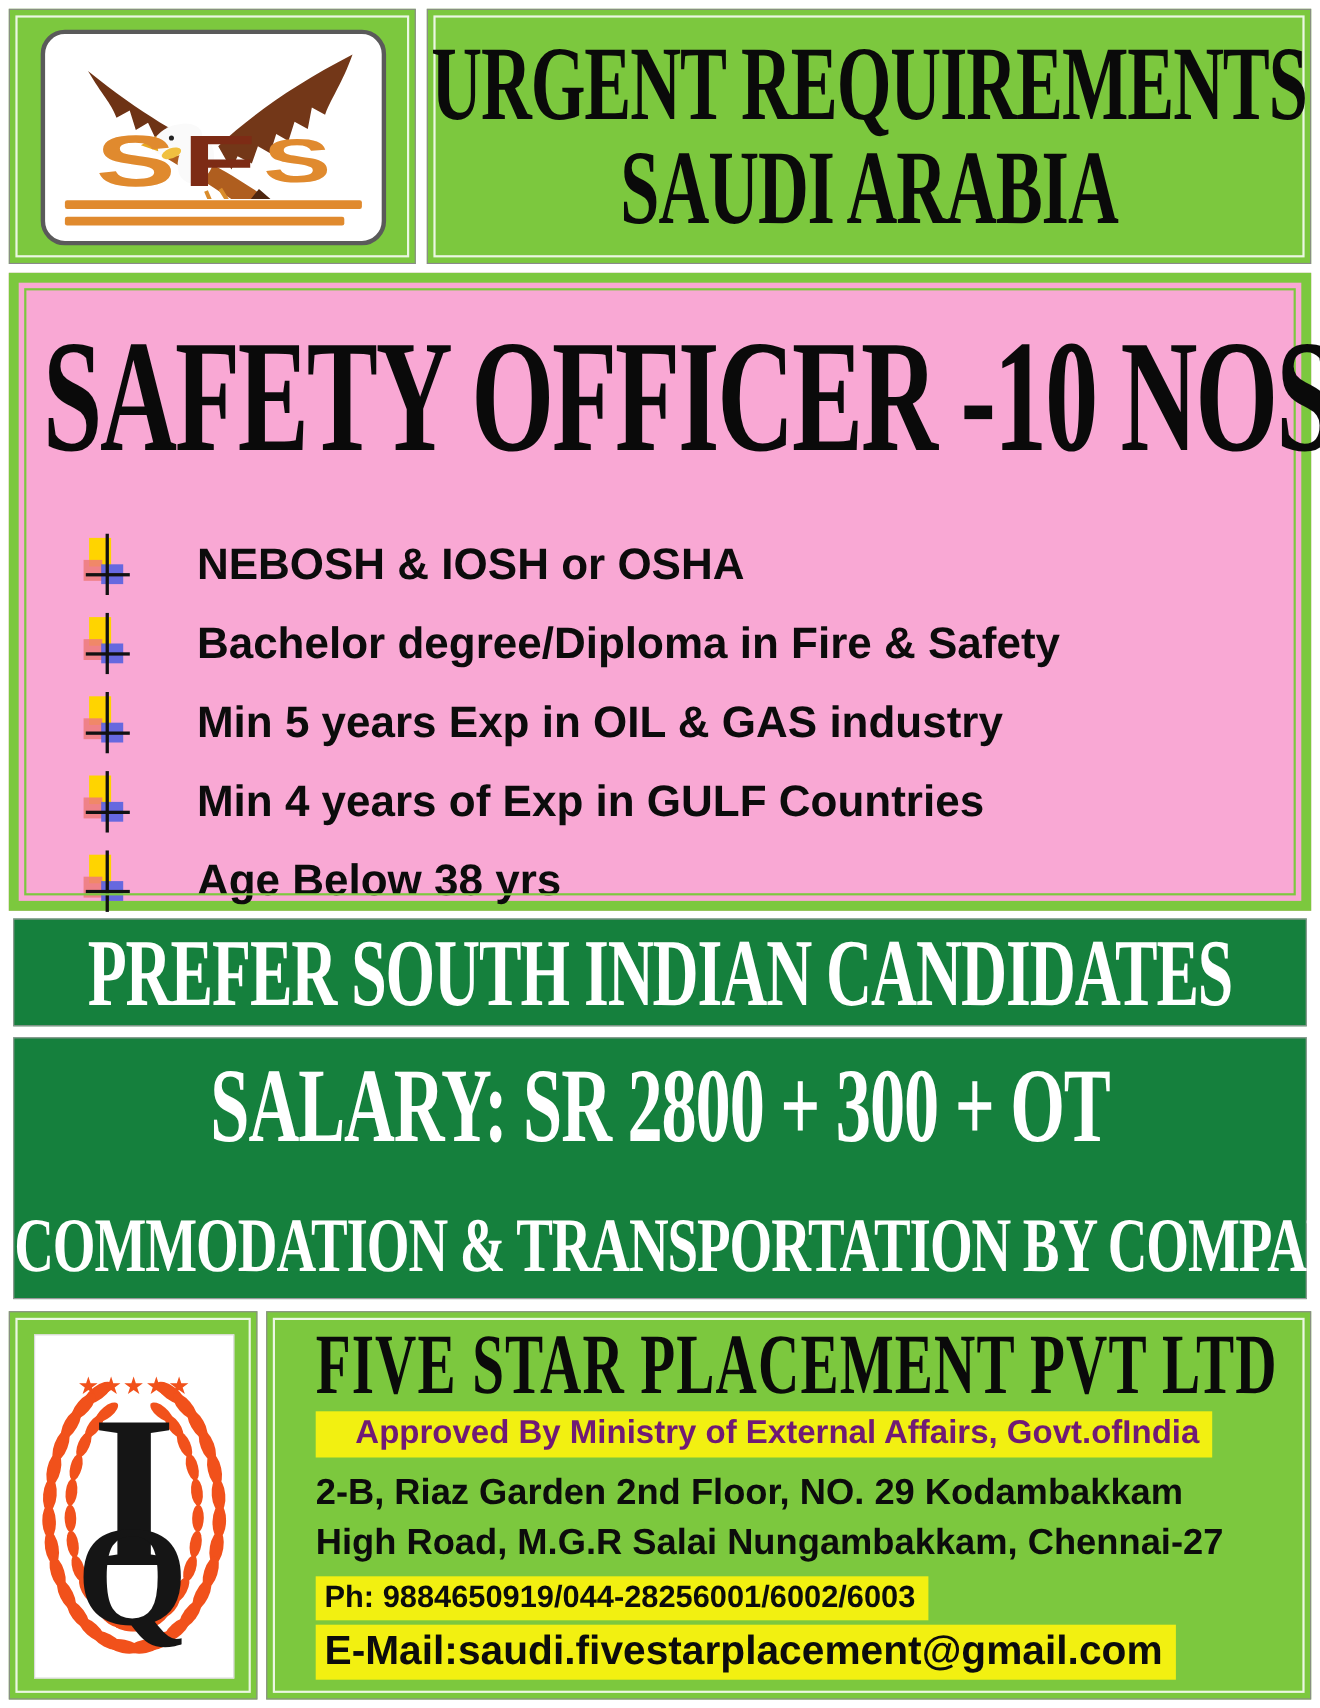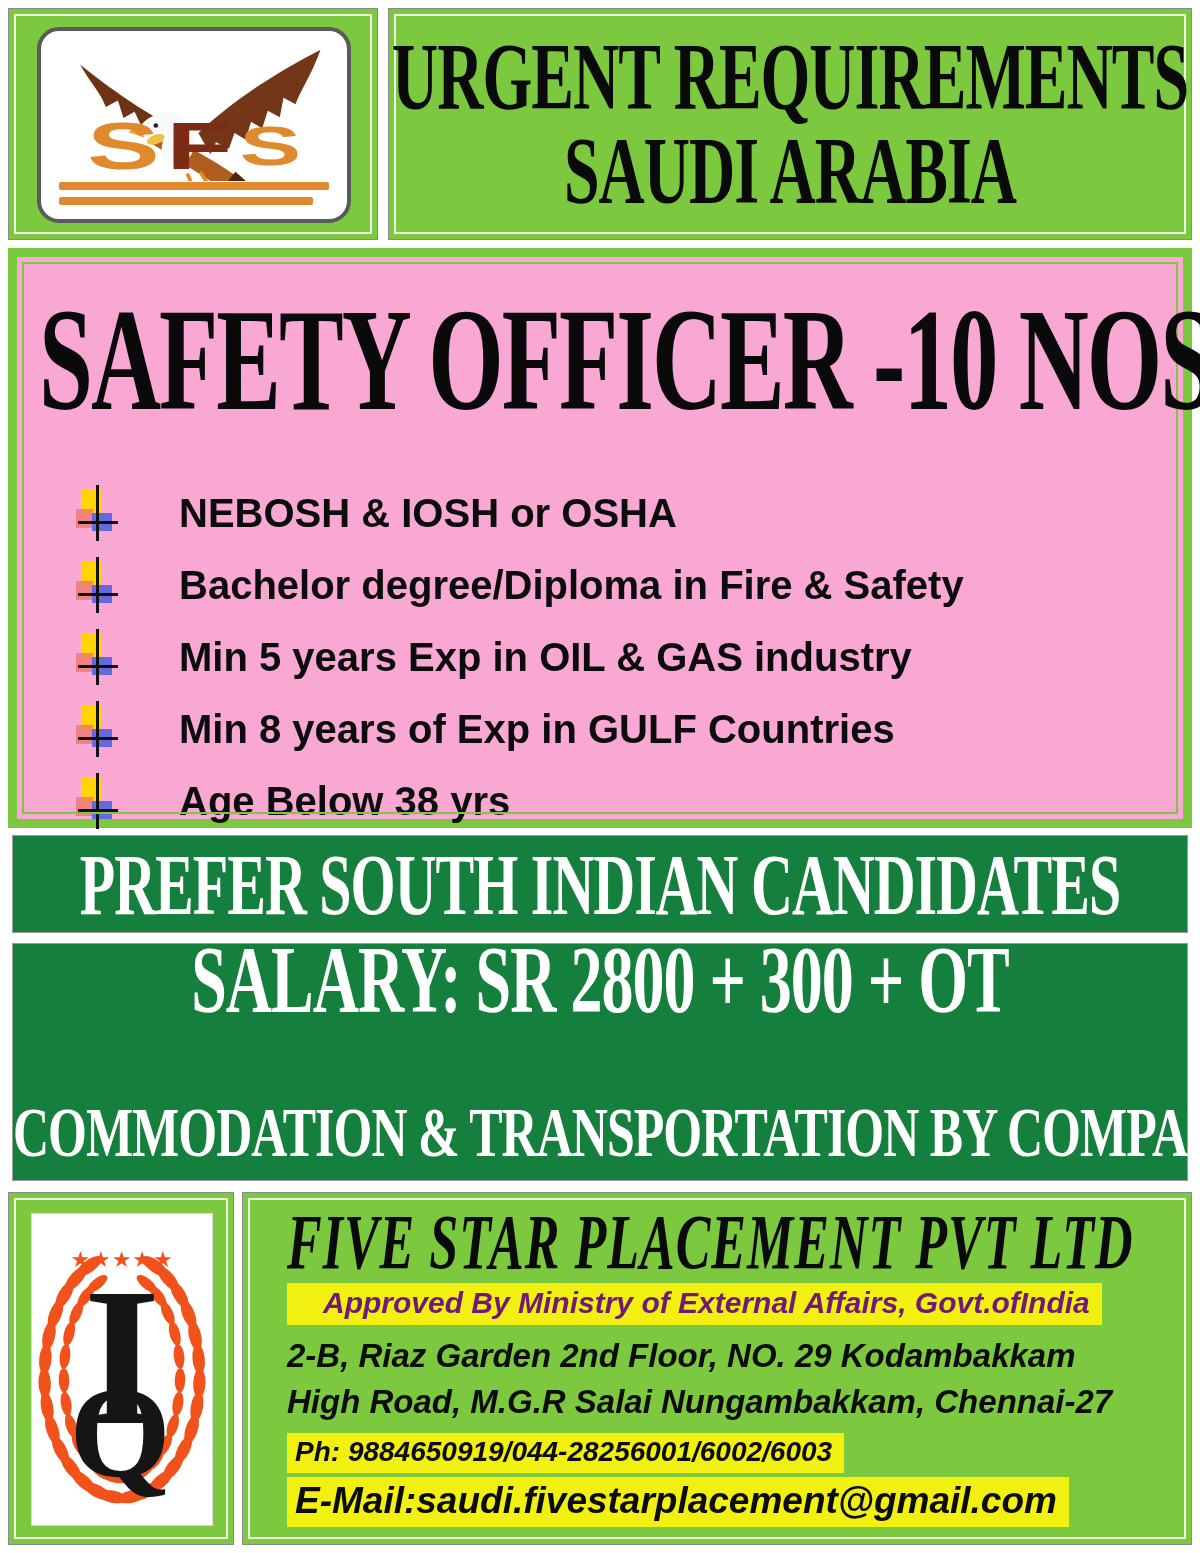--- a/index.html
+++ b/index.html
@@ -52,31 +52,31 @@
   .req-text{font-weight:bold;font-size:40px;color:#0c0c0c;letter-spacing:0px;}
 
   
   .banner{
     margin:0 4px;background:#15803d;border:1px solid #9a9a9a;
     display:flex;align-items:center;justify-content:center;color:#fff;
   }
   .banner-1{margin-top:7px;height:98px;}
   .banner-2{margin-top:10px;height:238px;flex-direction:column;justify-content:flex-start;}
   .banner-text-1{font-size:58px;}
-  .salary-wrap{height:108px;display:flex;margin-top:8px;}
+  .salary-wrap{height:108px;display:flex;align-items:center;margin-top:8px;}
   .banner-text-2{font-size:64px;}
   .benefit-wrap{height:84px;display:flex;align-items:center;margin-top:30px;}
   .banner-text-3{font-size:50px;transform:scaleY(1.4);}
 
   
   .footer{display:flex;gap:8px;margin-top:11px;height:353px;}
   .wreath-panel{width:226px;flex:none;position:relative;}
   .wreath-box{position:absolute;left:22px;top:20px;right:20px;bottom:18px;background:#fff;border:1px solid #d8d8d8;}
   .wreath-box svg{position:absolute;left:50%;top:50%;transform:translate(-50%,-50%);}
-  .contact-panel{flex:1;padding:12px 0 0 44px;font-style:italic;}
+  .contact-panel{flex:1;padding:12px 0 0 44px;}
   .company-wrap{height:72px;display:flex;align-items:center;}
   .company{font-size:52px;letter-spacing:1px;color:#0a0a0a;}
   .hl{display:inline-block;background:#F2F011;padding:3px 12px 5px 8px;}
   .approval{font-weight:bold;font-size:30px;color:#701a75;margin-top:6px;padding-left:36px;}
   .addr{font-weight:bold;font-size:33px;color:#0c0c0c;line-height:46px;margin-top:8px;}
   .phone{font-weight:bold;font-size:28px;color:#0c0c0c;margin-top:8px;}
   .email{font-weight:bold;font-size:37px;color:#0c0c0c;margin-top:4px;}
 </style>
 </head>
 <body>
@@ -153,21 +153,21 @@
         <span class="req-text">Min 5 years Exp in OIL &amp; GAS industry</span>
       </li>
       <li class="req-item">
         <svg class="req-icon" viewBox="0 0 46 56">
             <rect x="6" y="4" width="20" height="26" fill="#FFD400"></rect>
             <rect x="1" y="24" width="17" height="19" fill="#ED7A7A" opacity="0.85"></rect>
             <rect x="17" y="28" width="20" height="18" fill="#5560E0" opacity="0.9"></rect>
             <rect x="21" y="0" width="3" height="56" fill="#111"></rect>
             <rect x="3" y="36" width="40" height="3" fill="#111"></rect>
           </svg>
-        <span class="req-text">Min 8 years of Exp in GULF Countries</span>
+        <span class="req-text">Min 4 years of Exp in GULF Countries</span>
       </li>
       <li class="req-item">
         <svg class="req-icon" viewBox="0 0 46 56">
             <rect x="6" y="4" width="20" height="26" fill="#FFD400"></rect>
             <rect x="1" y="24" width="17" height="19" fill="#ED7A7A" opacity="0.85"></rect>
             <rect x="17" y="28" width="20" height="18" fill="#5560E0" opacity="0.9"></rect>
             <rect x="21" y="0" width="3" height="56" fill="#111"></rect>
             <rect x="3" y="36" width="40" height="3" fill="#111"></rect>
           </svg>
         <span class="req-text">Age Below 38 yrs</span>

